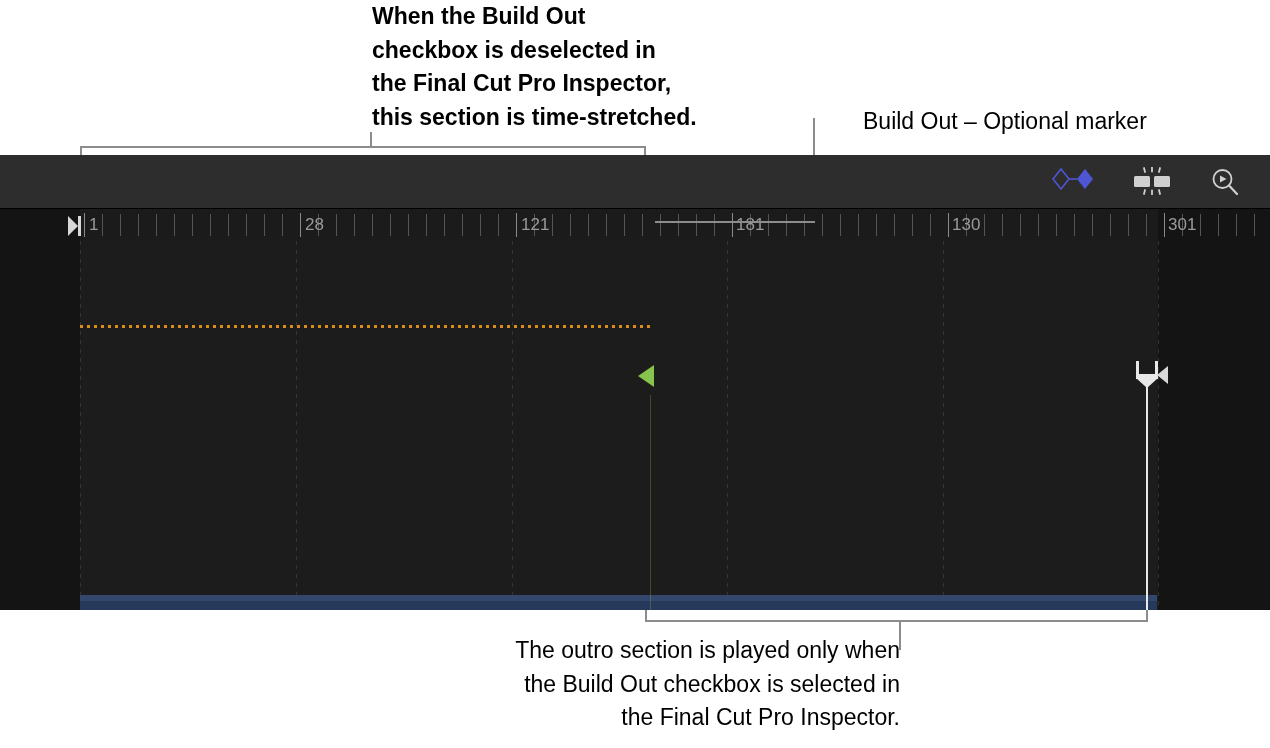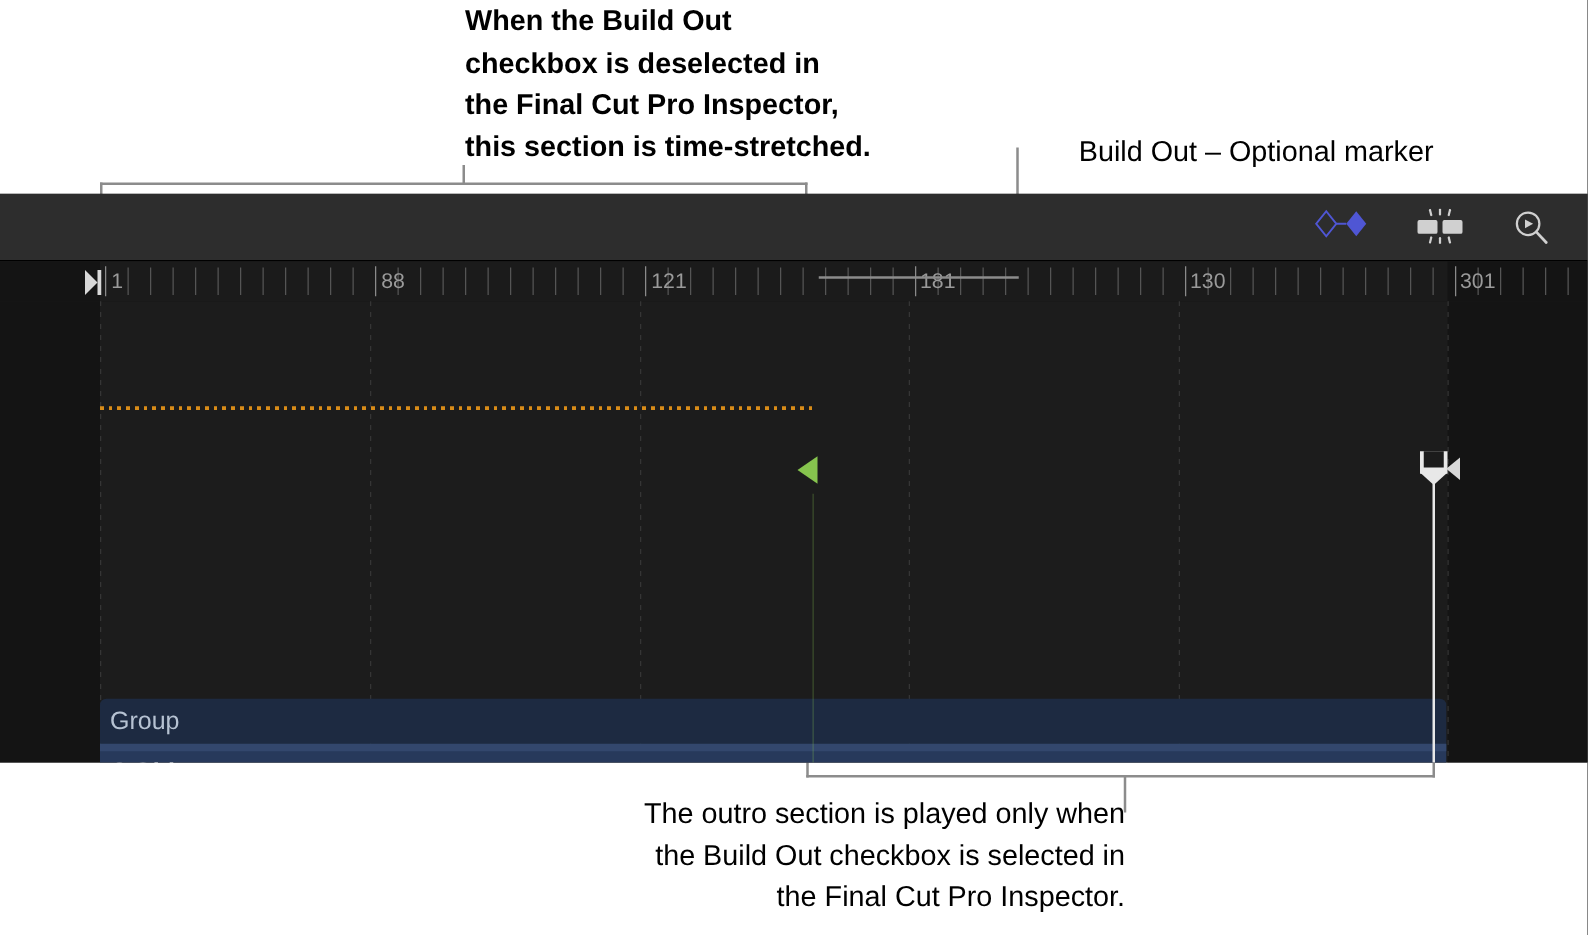--- a/index.html
+++ b/index.html
@@ -329,21 +329,21 @@
         <div class="tick" style="left: 1146px;"></div>
         <div class="tick major" style="left: 1164px;"></div>
         <div class="tick" style="left: 1182px;"></div>
         <div class="tick" style="left: 1200px;"></div>
         <div class="tick" style="left: 1218px;"></div>
         <div class="tick" style="left: 1236px;"></div>
         <div class="tick" style="left: 1254px;"></div>
       </div>
     <div id="ruler-labels">
         <div class="tick-label" style="left: 89px;">1</div>
-        <div class="tick-label" style="left: 305px;">88</div>
+        <div class="tick-label" style="left: 305px;">28</div>
         <div class="tick-label" style="left: 521px;">121</div>
         <div class="tick-label" style="left: 736px;">181</div>
         <div class="tick-label" style="left: 952px;">130</div>
         <div class="tick-label" style="left: 1168px; text-align: right;">301</div>
       </div>
 
     <div id="project-start">
       <div class="tri"></div>
         <div class="bar"></div>
     </div>
@@ -355,23 +355,20 @@
 
     <div class="gridline" style="left:80px;"></div>
     <div class="gridline" style="left:296px;"></div>
     <div class="gridline" style="left:512px;"></div>
     <div class="gridline" style="left:727px;"></div>
     <div class="gridline" style="left:943px;"></div>
     <div class="gridline" style="left:1158px;"></div>
 
     <div id="orange-dots"></div>
 
-    <div class="layer-bar" id="bar-group">
-      <span class="layer-label">Group</span>
-    </div>
 
     <div class="layer-bar" id="bar-objects">
       <span class="layer-label">2 Objects</span>
     </div>
     <div id="bar-objects-top"></div>
 
   </div>
 
   <div id="buildout-marker"></div>
   <div id="buildout-line"></div>

